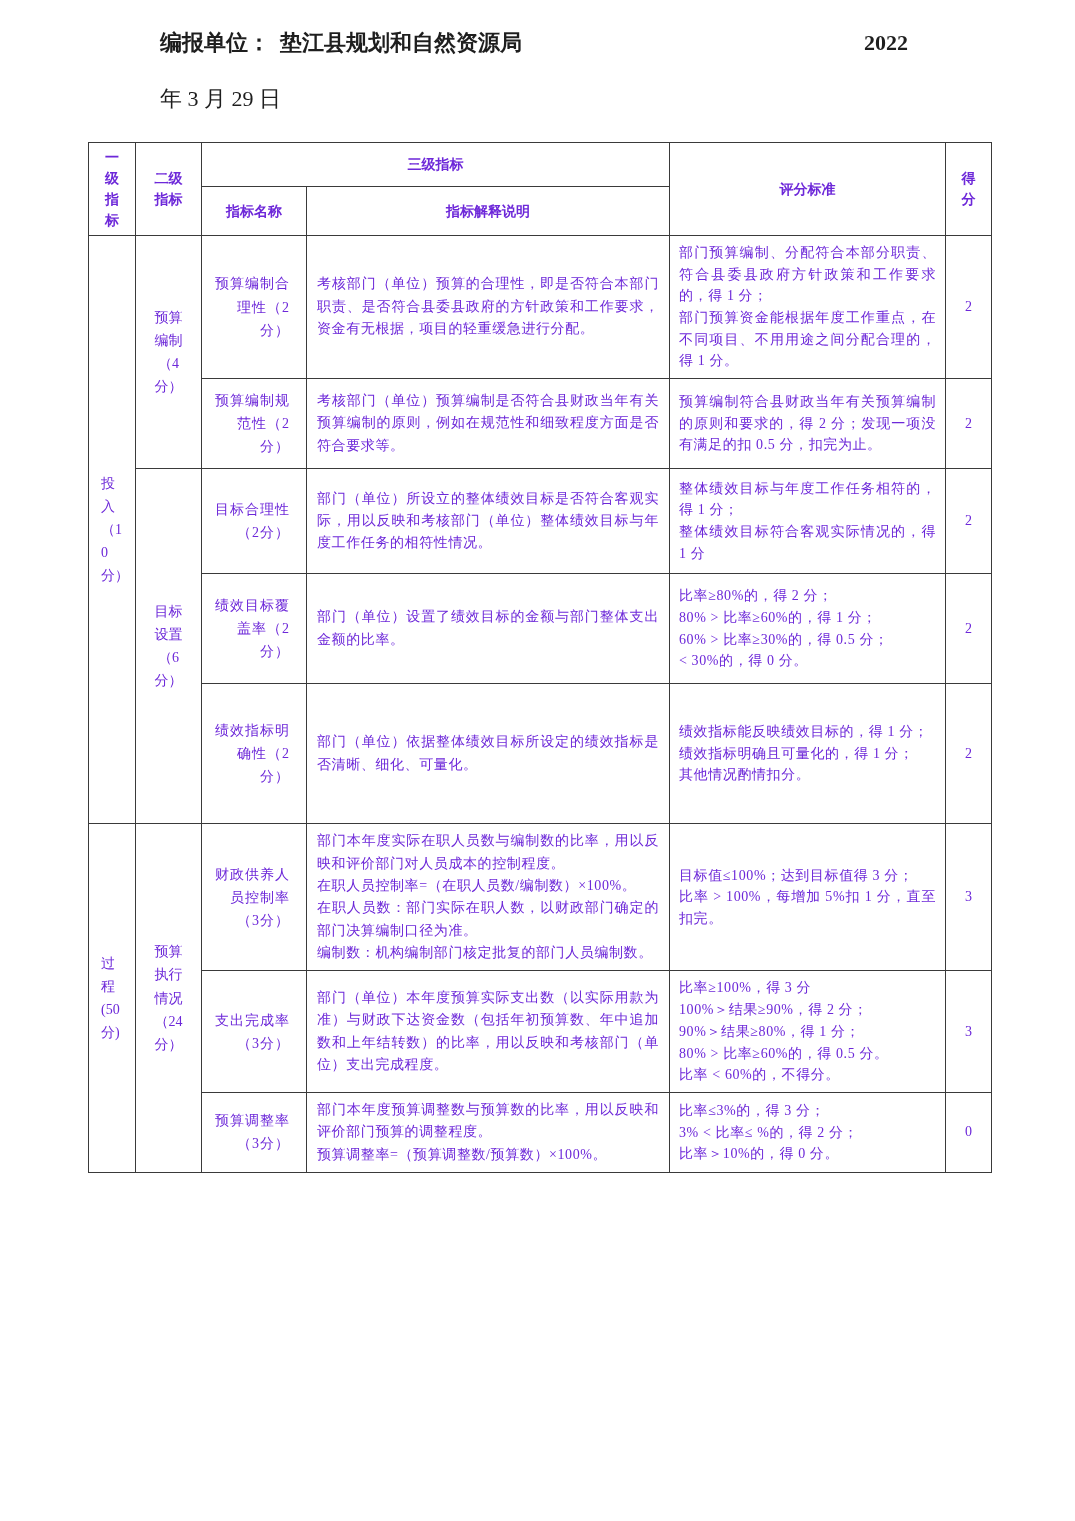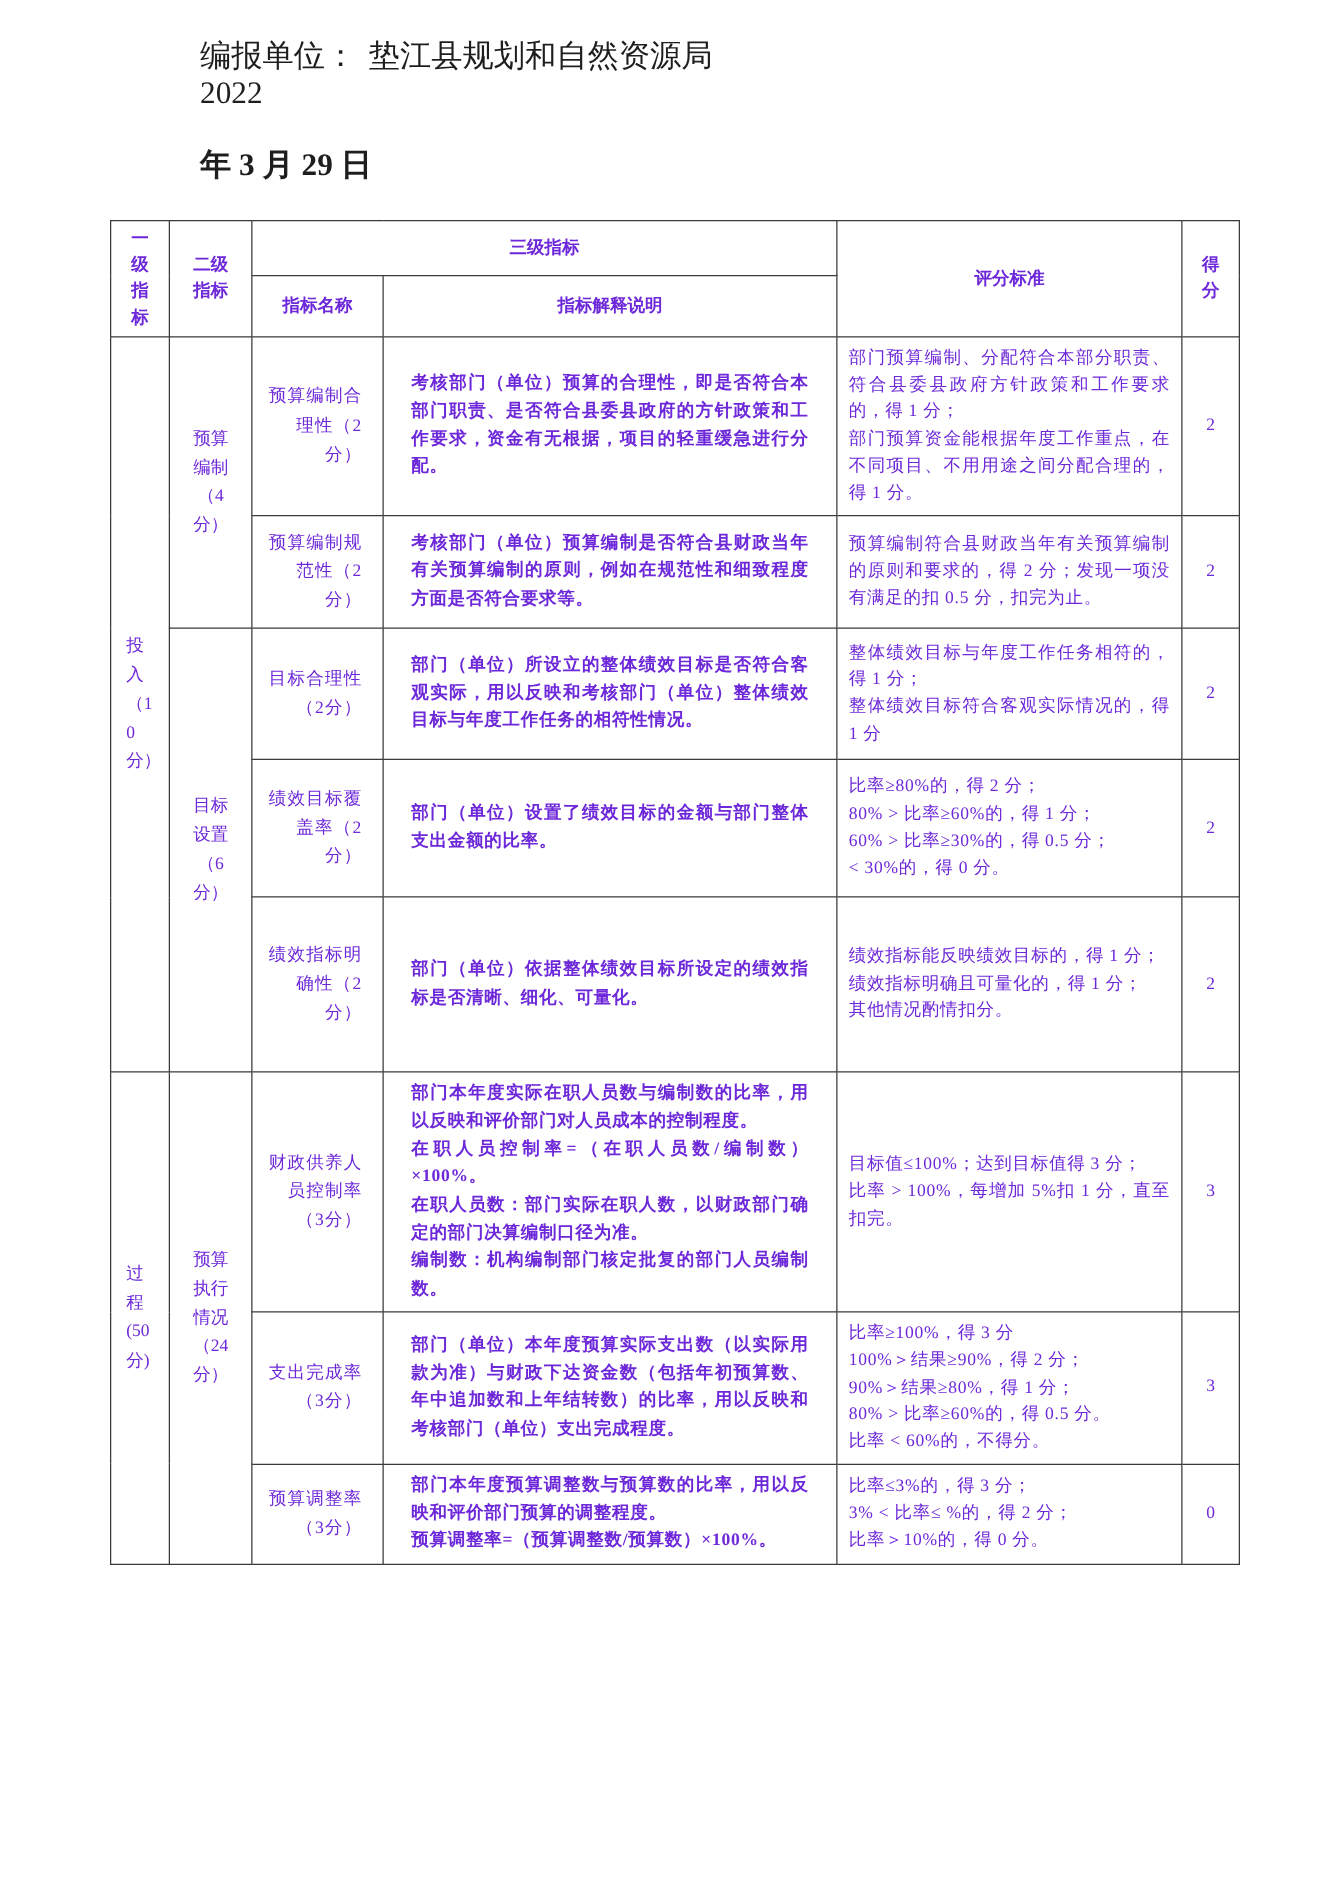--- a/index.html
+++ b/index.html
@@ -17,29 +17,28 @@
     text-align: center;
     font-size: 30px;
     font-weight: bold;
     letter-spacing: 1px;
   }
   .meta1 {
     margin: 28px 167px 0 160px;
     display: flex;
     justify-content: space-between;
     align-items: baseline;
-    font-size: 25px;
-    font-weight: normal;
-    flex-direction: column;
+    font-size: 22px;
+    font-weight: bold;
   }
   .meta1 .unit-label { margin-right: 10px; }
   .meta2 {
     margin: 26px 0 0 160px;
-    font-size: 25px;
-    font-weight: bold;
+    font-size: 22px;
+    font-weight: normal;
   }
 
   table.eval {
     margin: 28px 0 0 88px;
     border-collapse: collapse;
     table-layout: fixed;
     width: 903px;
   }
   table.eval td {
     border: 1px solid #3a3a3a;
@@ -78,25 +77,24 @@
   td.iname {
     text-align: right;
     padding: 6px 16px 6px 12px;
     font-size: 15px;
     line-height: 1.65;
     letter-spacing: 1px;
     word-break: break-all;
   }
   td.explain {
     text-align: justify;
-    padding: 6px 22px;
+    padding: 6px 10px;
     line-height: 1.6;
     white-space: pre-line;
     letter-spacing: 0.6px;
-    font-weight: bold;
   }
   td.criteria {
     text-align: justify;
     padding: 6px 9px;
     line-height: 1.55;
     white-space: pre-line;
     letter-spacing: 0.6px;
   }
   td.score {
     text-align: center;

